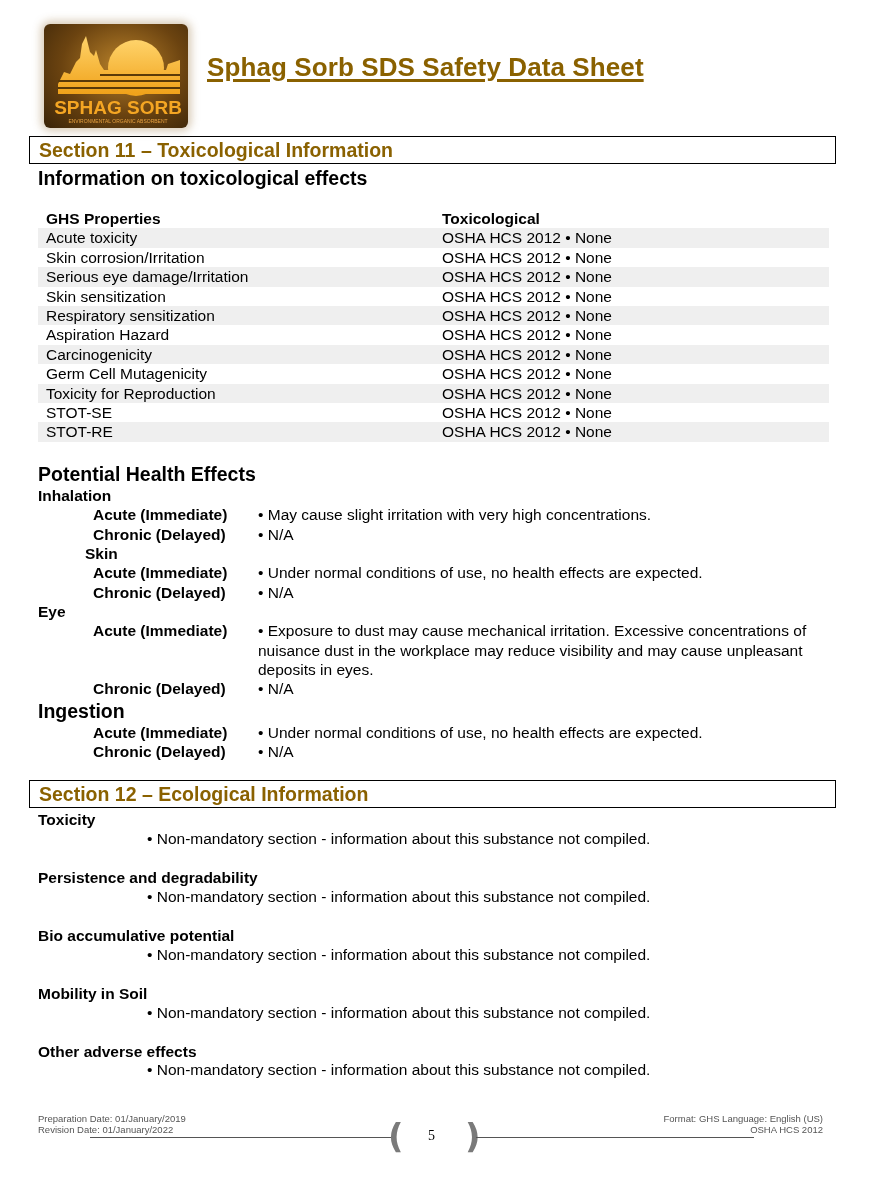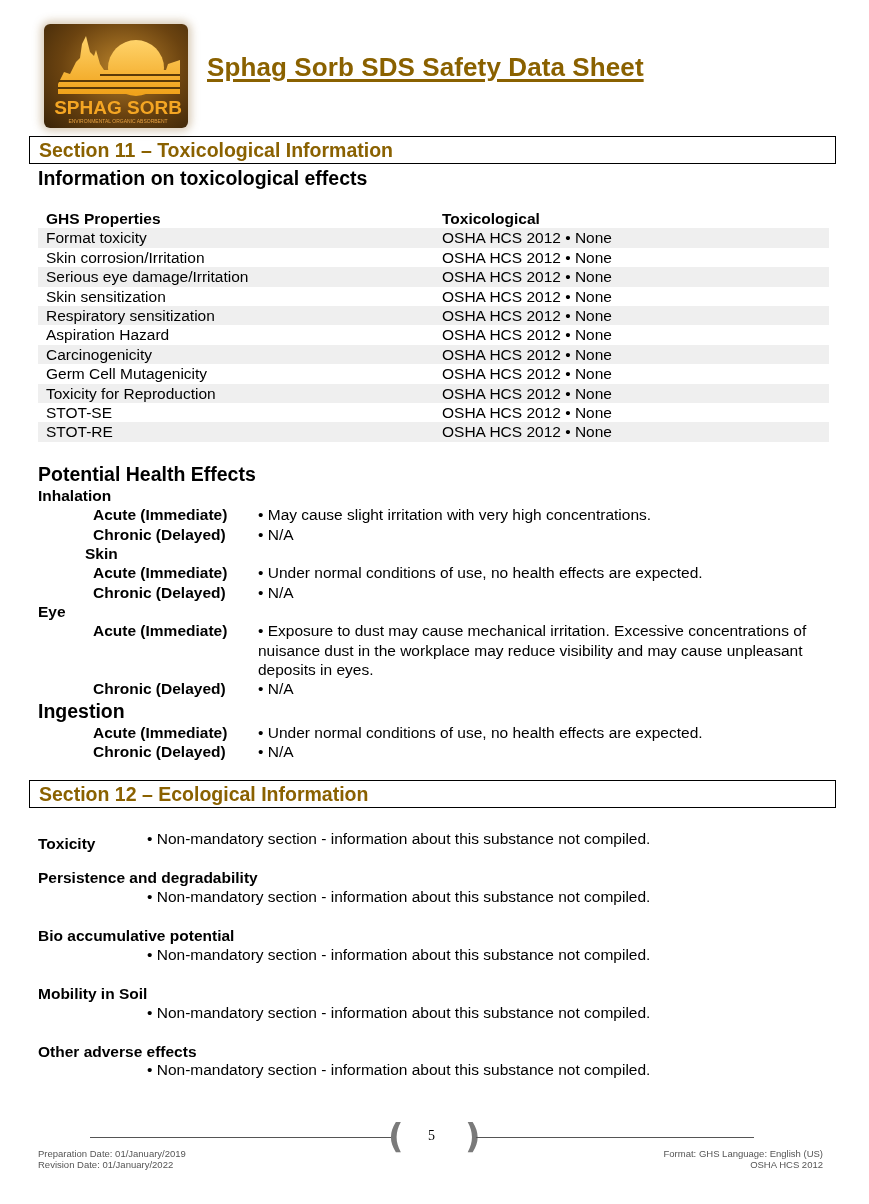--- a/index.html
+++ b/index.html
@@ -27,21 +27,21 @@
   .ghs-row.striped { background:#efefef; }
   .ghs-row .c1 { position:absolute; left:8px; top:0; font-size:15.5px; line-height:19px; }
   .ghs-row .c2 { position:absolute; left:404px; top:0; font-size:15.5px; line-height:19px; }
   .ghs-head .c1, .ghs-head .c2 { font-weight:bold; }
 
   .he-label { left:93px; font-size:15.5px; font-weight:bold; white-space:nowrap; }
   .he-val { left:258px; font-size:15.5px; line-height:19.5px; width:560px; }
 
   .eco-val { left:147px; font-size:15.5px; white-space:nowrap; }
 
-  .foot { font-size:9.5px; color:#555; white-space:nowrap; line-height:11px;margin-top:35px; }
+  .foot { font-size:9.5px; color:#555; white-space:nowrap; line-height:11px; }
   .foot-line { height:1px; background:#555; }
   .bracket { font-size:34px; color:#7a7a7a; font-weight:bold; line-height:34px; font-family:"DejaVu Sans", sans-serif; }
   .pagenum { font-family:"Liberation Serif", serif; font-size:14px; color:#000; }
 </style>
 </head>
 <body>
 
 <div class="abs logo">
   <svg width="144" height="104" viewBox="0 0 144 104">
     <defs>
@@ -65,21 +65,21 @@
   <div class="abs sec-title">Section 11 – Toxicological Information</div>
 </div>
 <div class="abs h2" style="left:38px; top:167px;">Information on toxicological effects</div>
 
 <div class="abs ghs-table">
   <div class="ghs-row ghs-head">
     <span class="c1">GHS Properties</span>
     <span class="c2">Toxicological</span>
   </div>
   <div class="ghs-row striped">
-      <span class="c1">Format toxicity</span>
+      <span class="c1">Acute toxicity</span>
       <span class="c2">OSHA HCS 2012 • None</span>
     </div>
   <div class="ghs-row">
       <span class="c1">Skin corrosion/Irritation</span>
       <span class="c2">OSHA HCS 2012 • None</span>
     </div>
   <div class="ghs-row striped">
       <span class="c1">Serious eye damage/Irritation</span>
       <span class="c2">OSHA HCS 2012 • None</span>
     </div>
@@ -140,21 +140,21 @@
 <div class="abs h2" style="left:38px; top:700px; font-weight:bold;">Ingestion</div>
 <div class="abs he-label" style="top:724px;">Acute (Immediate)</div>
 <div class="abs he-val" style="top:723px;">• Under normal conditions of use, no health effects are expected.</div>
 <div class="abs he-label" style="top:743px;">Chronic (Delayed)</div>
 <div class="abs he-val" style="top:742px;">• N/A</div>
 
 <div class="abs sec-box" style="top:780px;">
   <div class="abs sec-title">Section 12 – Ecological Information</div>
 </div>
 
-<div class="abs h3" style="left:38px; top:835px;text-align:right;">Toxicity</div>
+<div class="abs h3" style="left:38px; top:811px;text-align:right;">Toxicity</div>
 <div class="abs eco-val" style="top:830px;">• Non-mandatory section - information about this substance not compiled.</div>
 
 <div class="abs h3" style="left:38px; top:869px;">Persistence and degradability</div>
 <div class="abs eco-val" style="top:888px;">• Non-mandatory section - information about this substance not compiled.</div>
 
 <div class="abs h3" style="left:38px; top:927px;text-align:center;">Bio accumulative potential</div>
 <div class="abs eco-val" style="top:946px;">• Non-mandatory section - information about this substance not compiled.</div>
 
 <div class="abs h3" style="left:38px; top:985px;">Mobility in Soil</div>
 <div class="abs eco-val" style="top:1004px;">• Non-mandatory section - information about this substance not compiled.</div>

